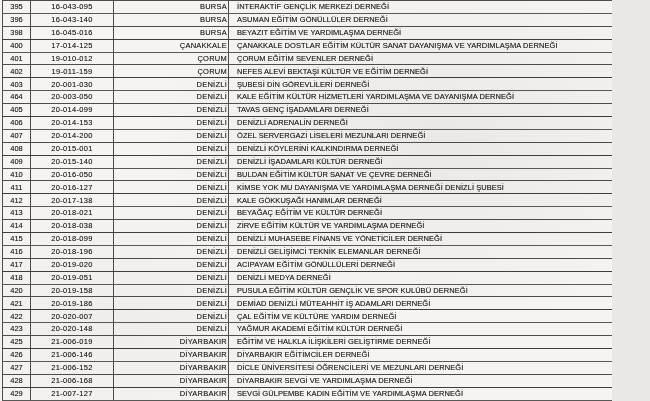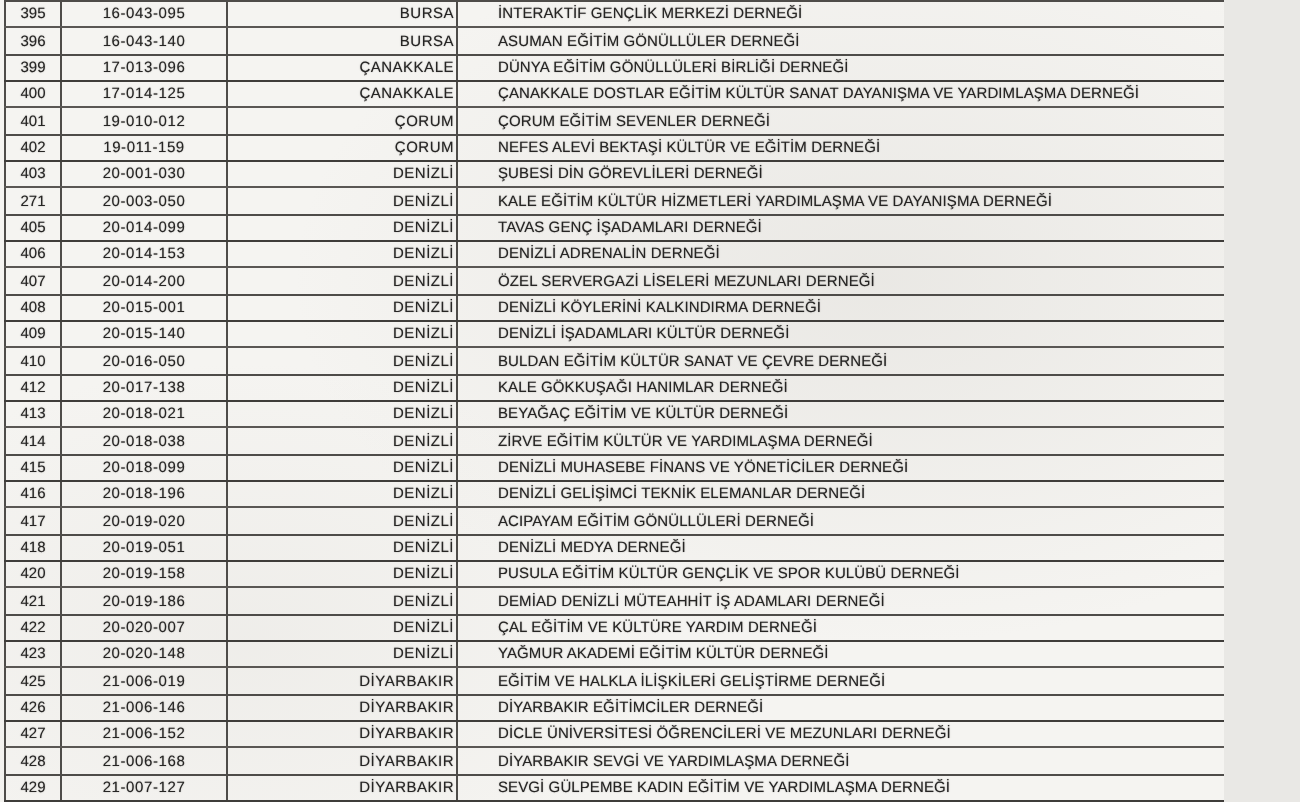--- a/index.html
+++ b/index.html
@@ -29,21 +29,21 @@
     white-space:nowrap;
     overflow:hidden;
     text-shadow:0 0 0.6px rgba(45,43,40,0.55);
   }
   .assoc-table tr{height:11.4px;}
   .assoc-table tr:nth-child(3n) td{border-bottom-color:#3f3d3a;}
   .assoc-table tr:nth-child(3n+1) td{border-bottom-color:#5a5754;}
   td.c-no{width:28px;text-align:center;}
   td.c-code{width:83px;text-align:center;letter-spacing:0.3px;}
   td.c-city{width:115px;text-align:right;letter-spacing:0.25px;}
-  td.c-name{text-align:left;padding-left:20px;border-right:none;letter-spacing:0.05px;}
+  td.c-name{text-align:left;padding-left:8px;border-right:none;letter-spacing:0.05px;}
 </style>
 </head>
 <body>
 
 <div class="page">
   <table class="assoc-table">
     <colgroup>
       <col style="width:28px">
       <col style="width:83px">
       <col style="width:115px">
@@ -56,24 +56,24 @@
     <td class="c-city">BURSA</td>
     <td class="c-name">İNTERAKTİF GENÇLİK MERKEZİ DERNEĞİ</td>
   </tr>
         <tr>
     <td class="c-no">396</td>
     <td class="c-code">16-043-140</td>
     <td class="c-city">BURSA</td>
     <td class="c-name">ASUMAN EĞİTİM GÖNÜLLÜLER DERNEĞİ</td>
   </tr>
         <tr>
-    <td class="c-no">399</td>
-    <td class="c-code">17-013-096</td>
-    <td class="c-city">ÇANAKKALE</td>
-    <td class="c-name">DÜNYA EĞİTİM GÖNÜLLÜLERİ BİRLİĞİ DERNEĞİ</td>
+    <td class="c-no">398</td>
+    <td class="c-code">16-045-016</td>
+    <td class="c-city">BURSA</td>
+    <td class="c-name">BEYAZIT EĞİTİM VE YARDIMLAŞMA DERNEĞİ</td>
   </tr>
         <tr>
     <td class="c-no">400</td>
     <td class="c-code">17-014-125</td>
     <td class="c-city">ÇANAKKALE</td>
     <td class="c-name">ÇANAKKALE DOSTLAR EĞİTİM KÜLTÜR SANAT DAYANIŞMA VE YARDIMLAŞMA DERNEĞİ</td>
   </tr>
         <tr>
     <td class="c-no">401</td>
     <td class="c-code">19-010-012</td>
@@ -86,21 +86,21 @@
     <td class="c-city">ÇORUM</td>
     <td class="c-name">NEFES ALEVİ BEKTAŞİ KÜLTÜR VE EĞİTİM DERNEĞİ</td>
   </tr>
         <tr>
     <td class="c-no">403</td>
     <td class="c-code">20-001-030</td>
     <td class="c-city">DENİZLİ</td>
     <td class="c-name">ŞUBESİ DİN GÖREVLİLERİ DERNEĞİ</td>
   </tr>
         <tr>
-    <td class="c-no">271</td>
+    <td class="c-no">464</td>
     <td class="c-code">20-003-050</td>
     <td class="c-city">DENİZLİ</td>
     <td class="c-name">KALE EĞİTİM KÜLTÜR HİZMETLERİ YARDIMLAŞMA VE DAYANIŞMA DERNEĞİ</td>
   </tr>
         <tr>
     <td class="c-no">405</td>
     <td class="c-code">20-014-099</td>
     <td class="c-city">DENİZLİ</td>
     <td class="c-name">TAVAS GENÇ İŞADAMLARI DERNEĞİ</td>
   </tr>
@@ -126,20 +126,26 @@
     <td class="c-no">409</td>
     <td class="c-code">20-015-140</td>
     <td class="c-city">DENİZLİ</td>
     <td class="c-name">DENİZLİ İŞADAMLARI KÜLTÜR DERNEĞİ</td>
   </tr>
         <tr>
     <td class="c-no">410</td>
     <td class="c-code">20-016-050</td>
     <td class="c-city">DENİZLİ</td>
     <td class="c-name">BULDAN EĞİTİM KÜLTÜR SANAT VE ÇEVRE DERNEĞİ</td>
+  </tr>
+        <tr>
+    <td class="c-no">411</td>
+    <td class="c-code">20-016-127</td>
+    <td class="c-city">DENİZLİ</td>
+    <td class="c-name">KİMSE YOK MU DAYANIŞMA VE YARDIMLAŞMA DERNEĞİ DENİZLİ ŞUBESİ</td>
   </tr>
         <tr>
     <td class="c-no">412</td>
     <td class="c-code">20-017-138</td>
     <td class="c-city">DENİZLİ</td>
     <td class="c-name">KALE GÖKKUŞAĞI HANIMLAR DERNEĞİ</td>
   </tr>
         <tr>
     <td class="c-no">413</td>
     <td class="c-code">20-018-021</td>

